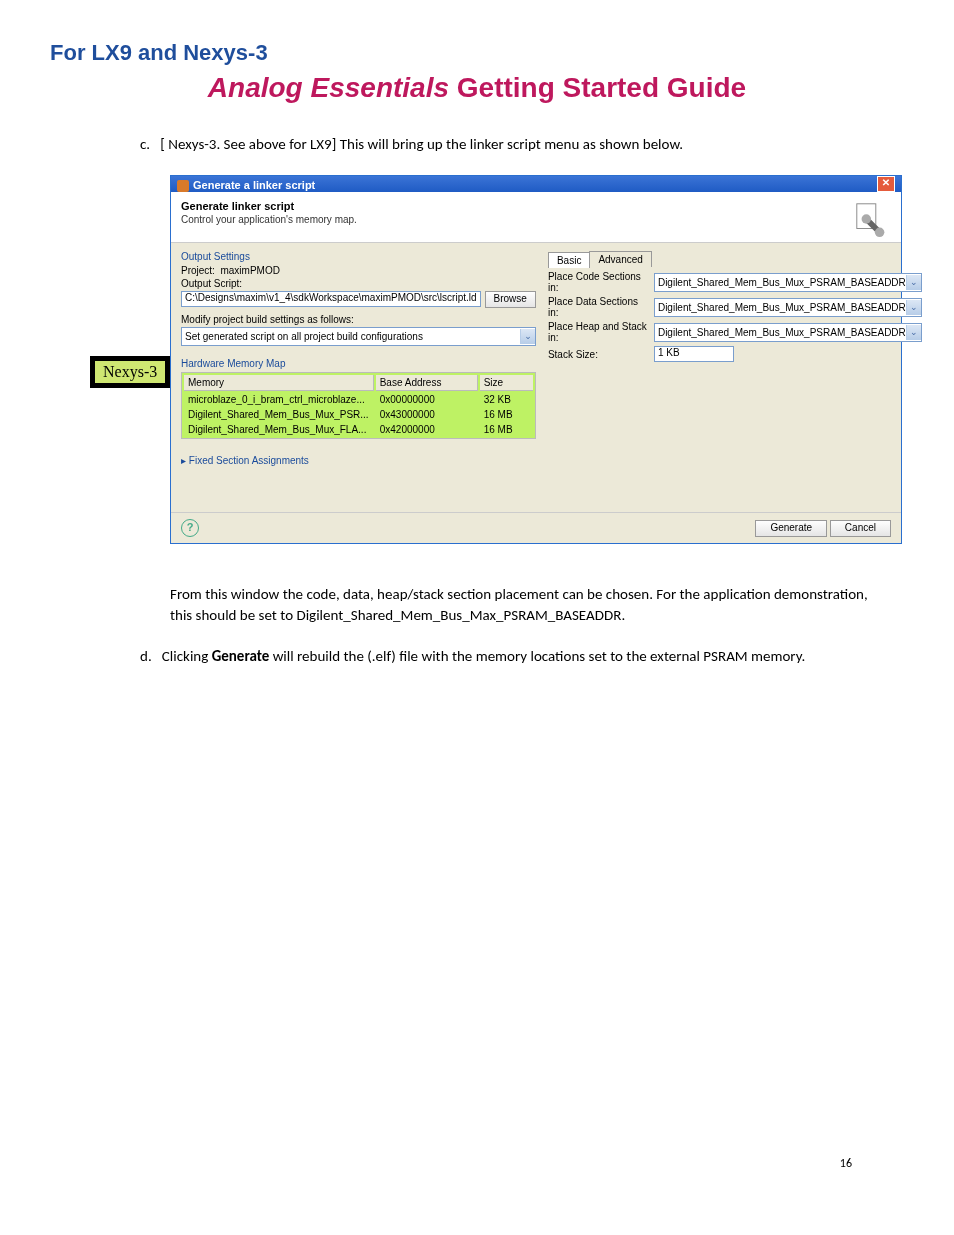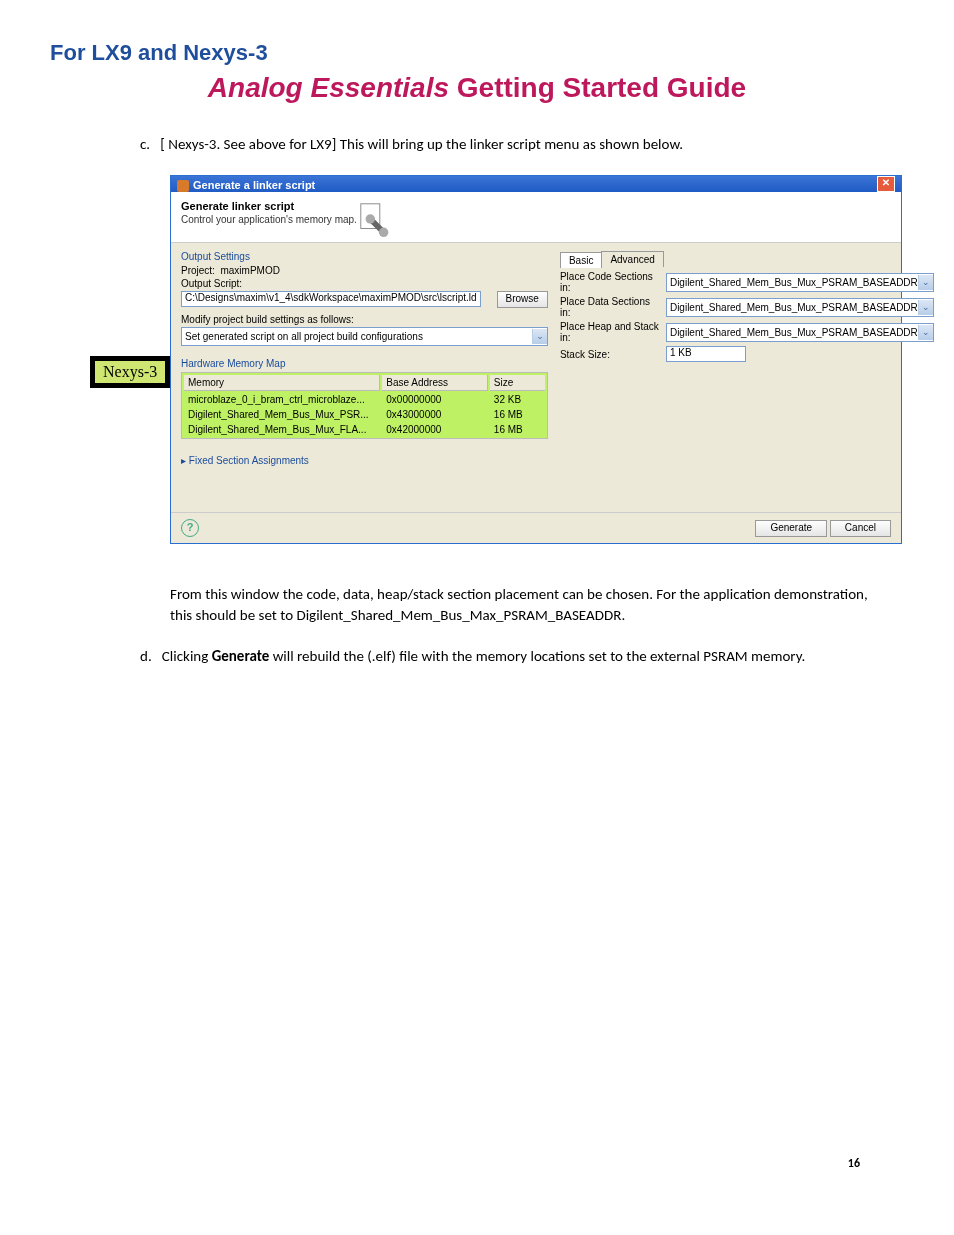--- a/index.html
+++ b/index.html
@@ -84,21 +84,21 @@
     font-size: 10px;
     line-height: 12px;
     text-align: center;
     font-weight: bold;
   }
   .dlg-body {
     padding: 8px 10px 4px 10px;
     background: #fff;
     border-bottom: 1px solid #ccc;
     display: flex;
-    justify-content: flex-start;
+    justify-content: space-between;
   }
   .dlg-body .heading {
     font-weight: bold;
     font-size: 11px;
     margin-bottom: 2px;
   }
   .dlg-body .sub {
     font-size: 10px;
     color: #333;
   }
@@ -237,23 +237,23 @@
     border-radius: 50%;
     color: #4a8;
     text-align: center;
     line-height: 14px;
     font-size: 11px;
     font-weight: bold;
   }
   .page-num {
     position: absolute;
     bottom: 20px;
-    right: 44px;
+    right: 52px;
     font-size: 12px;
-    font-weight: bold;
+    font-weight: normal;
   }
   .page-wrap { position: relative; min-height: 1150px; }
 </style>
 </head>
 <body>
 <div class="page-wrap">
 
 <div class="header-right">For LX9 and Nexys-3</div>
 <div class="main-title">
   <span class="italic">Analog Essentials</span><span> Getting Started Guide</span>
@@ -283,21 +283,21 @@
               <circle cx="14" cy="20" r="5" fill="#aaa"></circle>
               <circle cx="28" cy="34" r="5" fill="#aaa"></circle>
             </svg>
       </div>
     </div>
     <div class="content">
       <div class="left-col">
         <div class="section-title">Output Settings</div>
         <div class="row-label"><span>Project:</span>&nbsp;&nbsp;<span>maximPMOD</span></div>
         <div class="row-label">Output Script:</div>
-        <div style="display:flex;gap:16px;margin-bottom:6px">
+        <div style="display:flex;gap:4px;margin-bottom:6px">
           <span class="inputbox" style="flex:1">C:\Designs\maxim\v1_4\sdkWorkspace\maximPMOD\src\lscript.ld</span>
           <span class="btn">Browse</span>
         </div>
         <div class="row-label">Modify project build settings as follows:</div>
         <div class="dropdown">
           <span>Set generated script on all project build configurations</span>
           <span class="dd-arrow">⌄</span>
         </div>
         <div class="hwmap">
           <div class="section-title">Hardware Memory Map</div>

